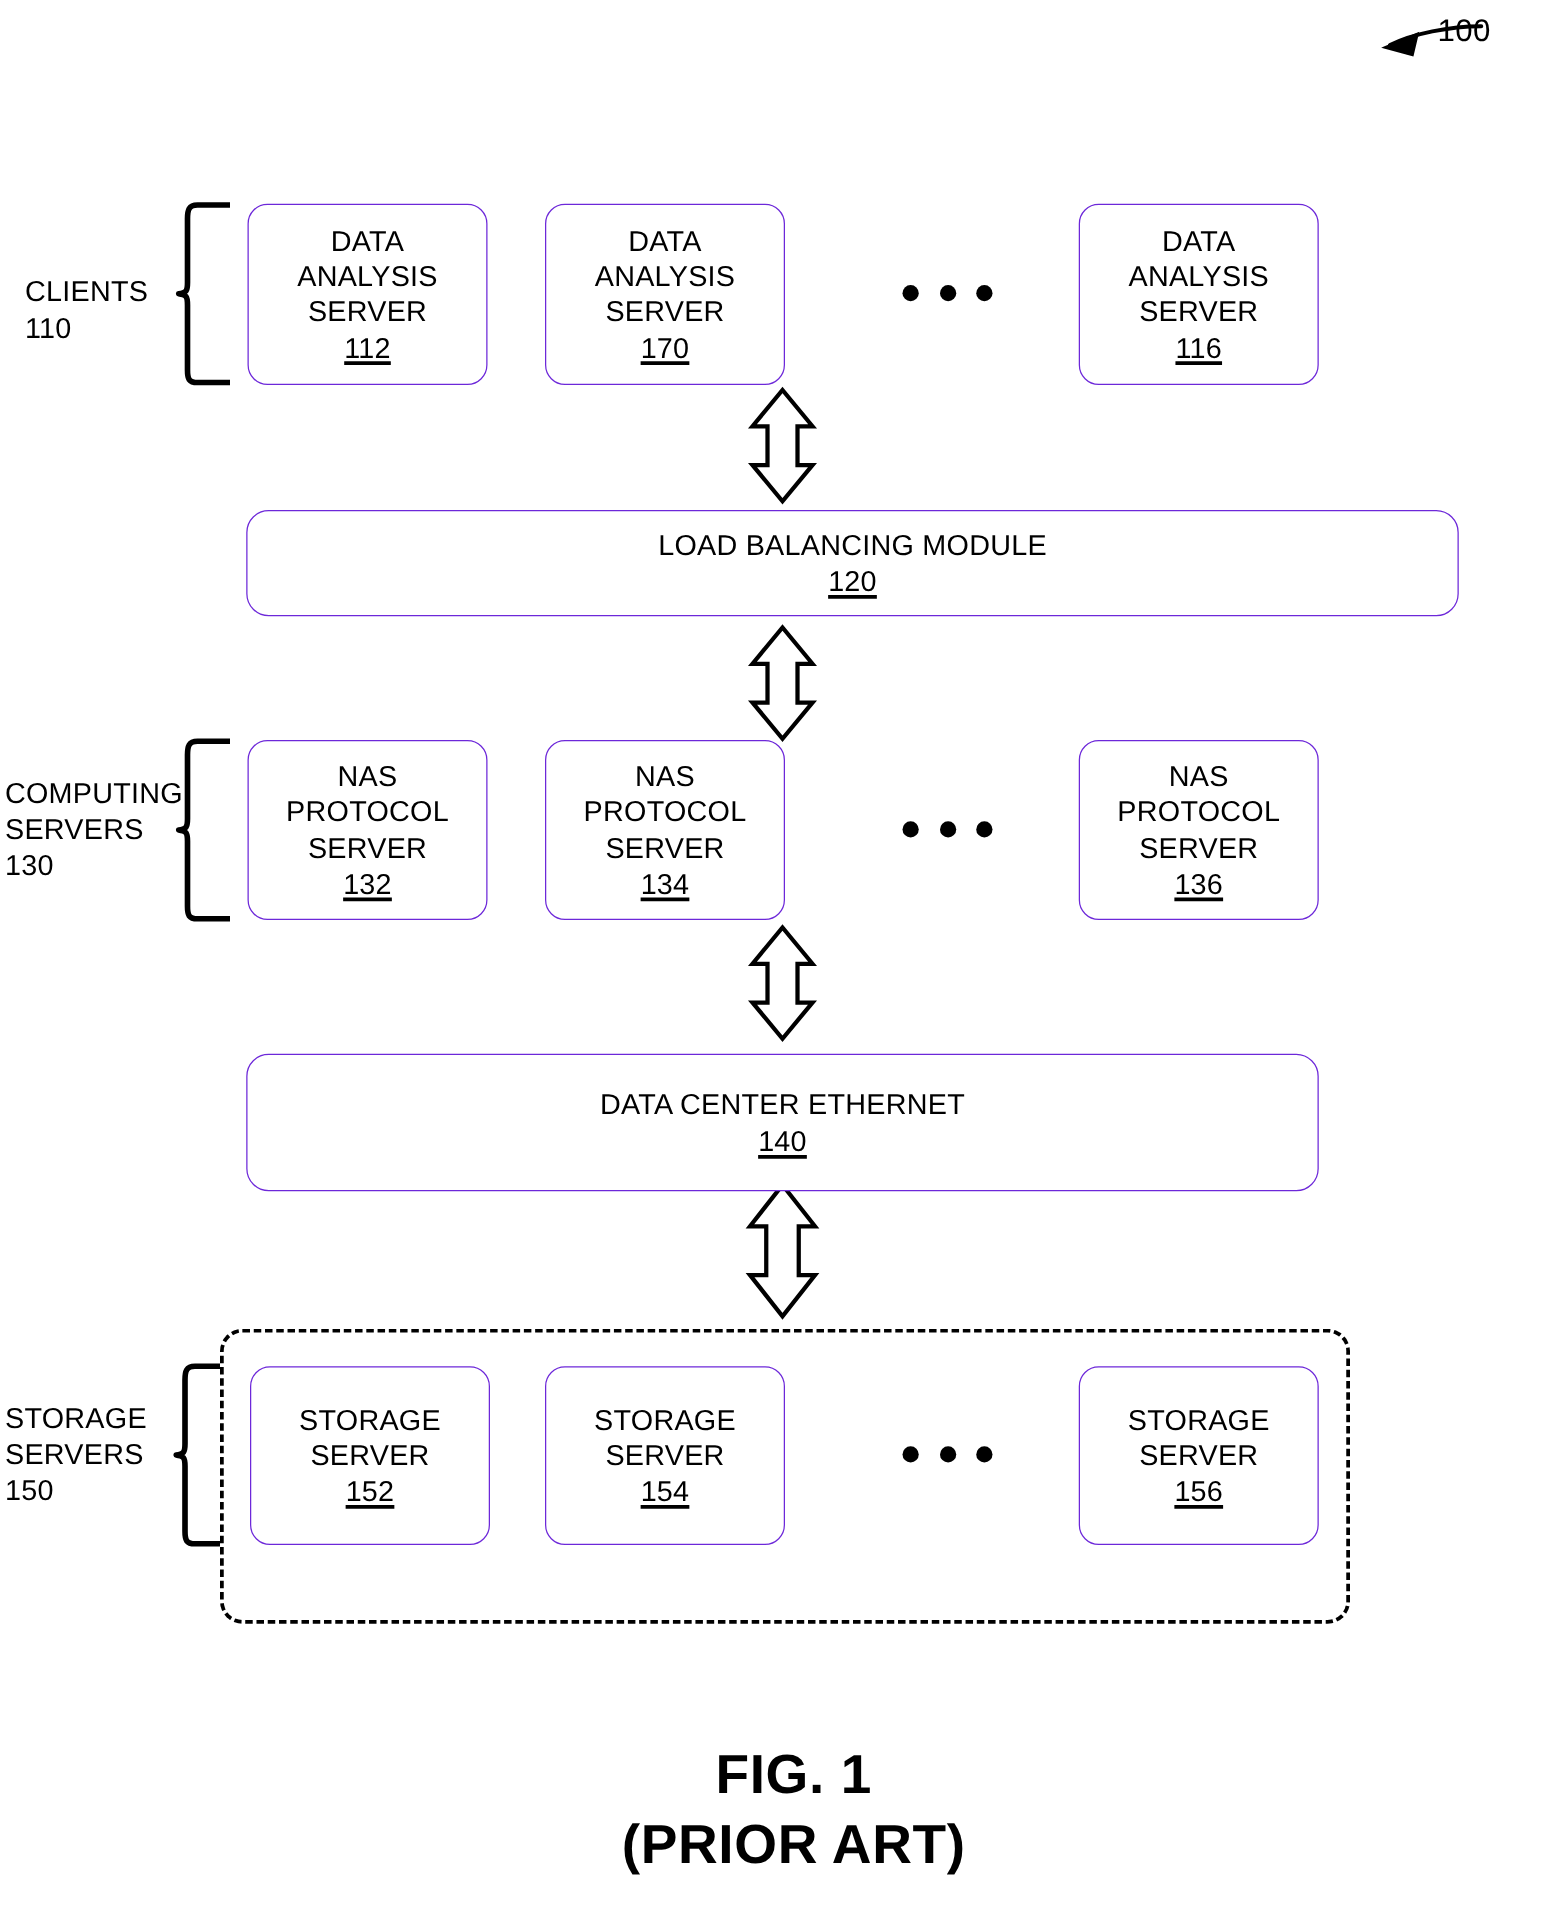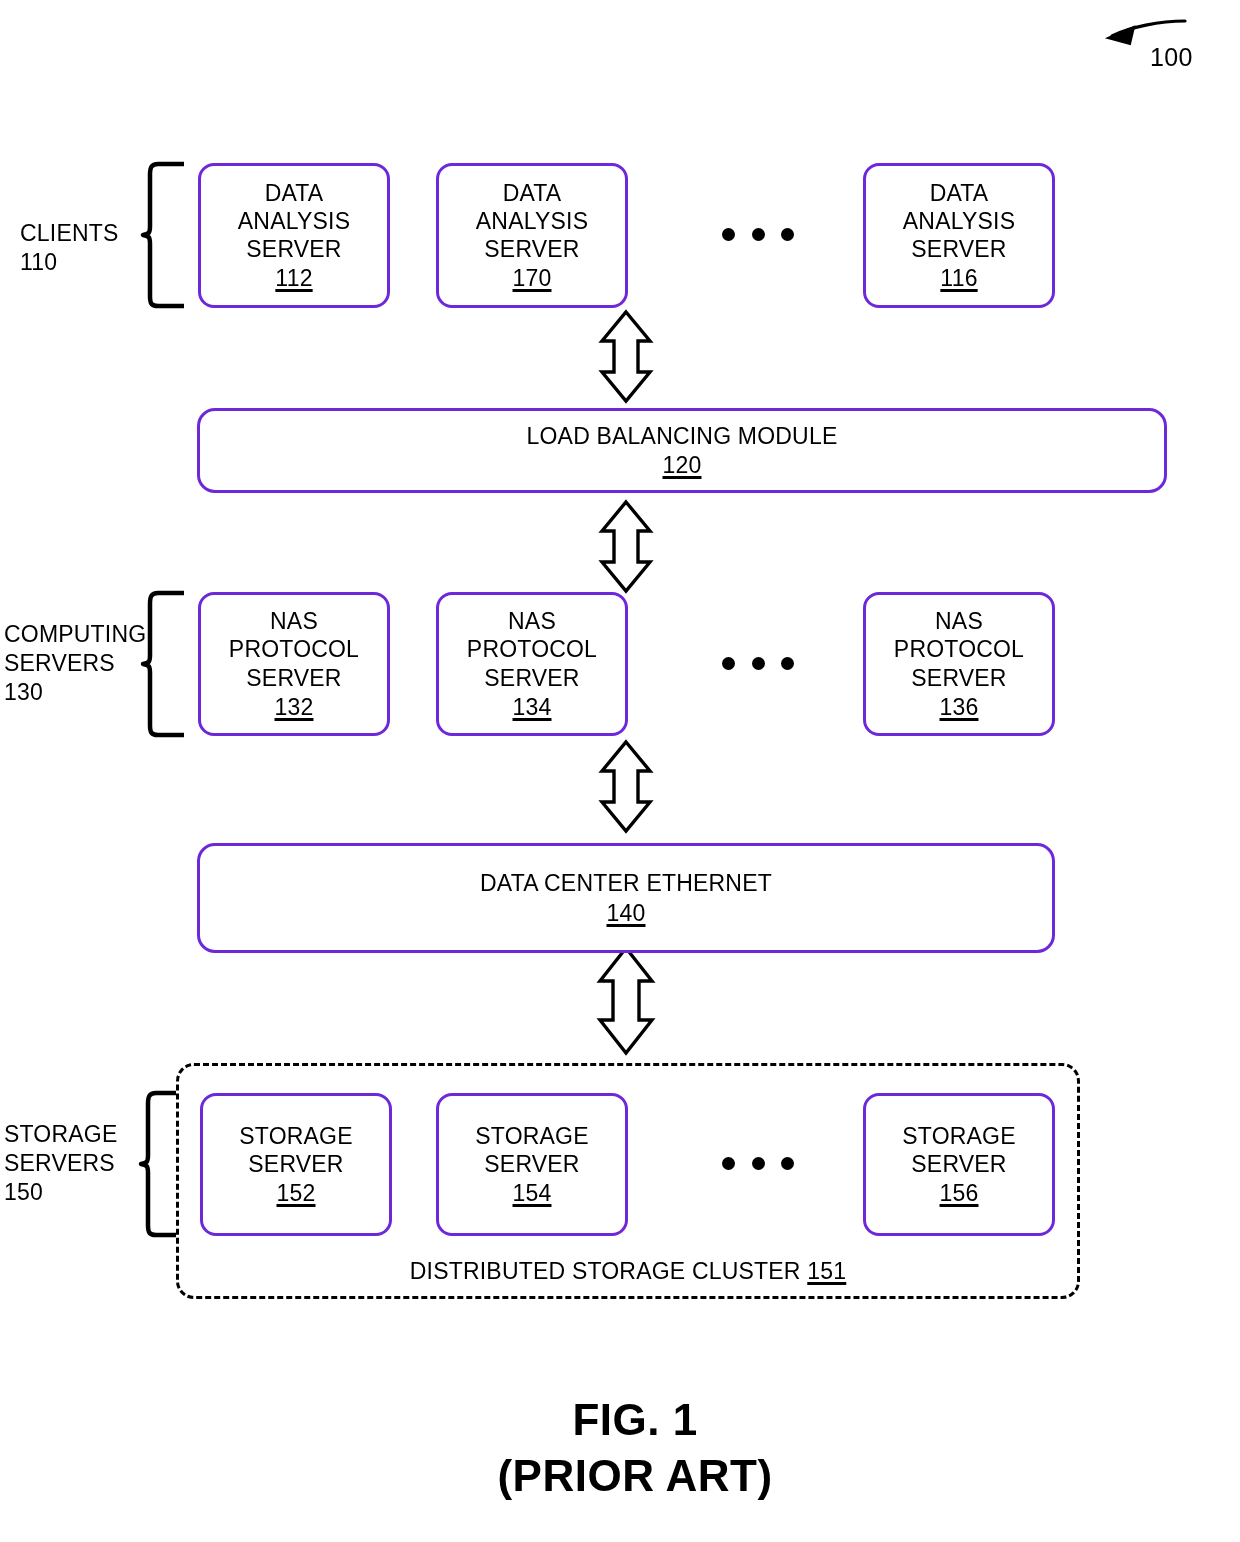--- a/index.html
+++ b/index.html
@@ -26,21 +26,21 @@
 
   
   .node {
     position: absolute;
     box-sizing: border-box;
     display: flex;
     flex-direction: column;
     align-items: center;
     justify-content: center;
     text-align: left;
-    border: 3px solid #6d28d9;
+    border: 1px solid #6d28d9;
     border-radius: 16px;
     background: #fff;
     line-height: 1.22;
     font-size: 23px;
     letter-spacing: 0.2px;
   }
   .node .line { display: block; white-space: nowrap; }
   .node .ref {
     display: block;
     text-decoration: underline;
@@ -178,21 +178,21 @@
                L602,802 L614,802 L614,771 L602,771 Z" fill="#fff" stroke="#000" stroke-width="3.4" stroke-linejoin="miter"></path>
     </g>
 
     <g>
       <path d="M626,948 L652,981 L639,981 L639,1020 L652,1020 L626,1053
                L600,1020 L613,1020 L613,981 L600,981 Z" fill="#fff" stroke="#000" stroke-width="3.4" stroke-linejoin="miter"></path>
     </g>
 
   </svg>
 
-  <div class="callout-num" style="left:1150px; top:11px;margin-top:32px;">100</div>
+  <div class="callout-num" style="left:1150px; top:11px;">100</div>
 
   <div class="group-label" style="left:20px; top:219px; width:120px;">
     <span class="line">CLIENTS</span><br>
     <span class="line">110</span>
   </div>
 
   <div class="group-label" style="left:4px; top:620px; width:142px;">
     <span class="line">COMPUTING</span><br>
     <span class="line">SERVERS</span><br>
     <span class="line">130</span>
@@ -287,22 +287,19 @@
     <i></i>
     <i></i>
   </div>
 
   <div class="node" style="left:863px; top:1093px; width:192px; height:143px;">
     <span class="line">STORAGE</span>
     <span class="line">SERVER</span>
     <span class="ref">156</span>
   </div>
 
-  <div class="cluster-label" style="left:176px; top:1258px; width:904px;">
-    <span>DISTRIBUTED STORAGE CLUSTER</span><span>&nbsp;</span><span class="ref">151</span>
-  </div>
 
   <div class="caption" style="left:0px; top:1392px;">
     <span>FIG. 1</span><br>
     <span>(PRIOR ART)</span>
   </div>
 
 </div>
 
 </body></html>

